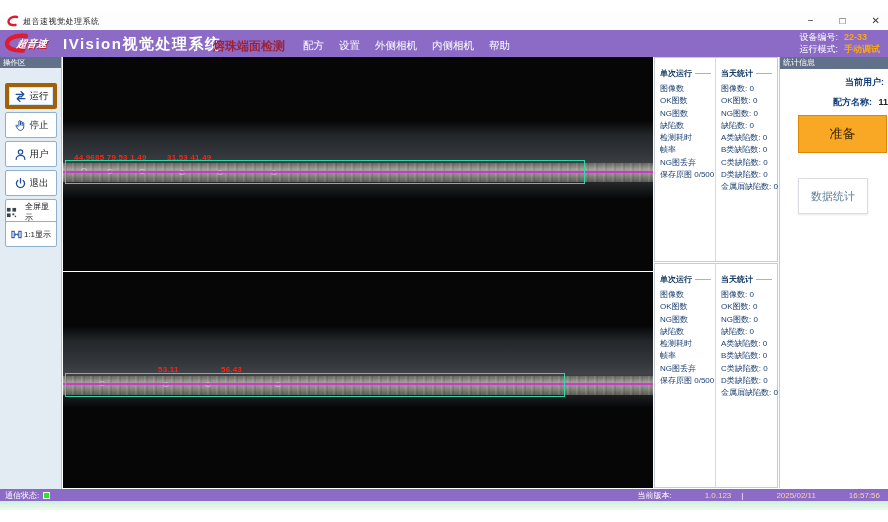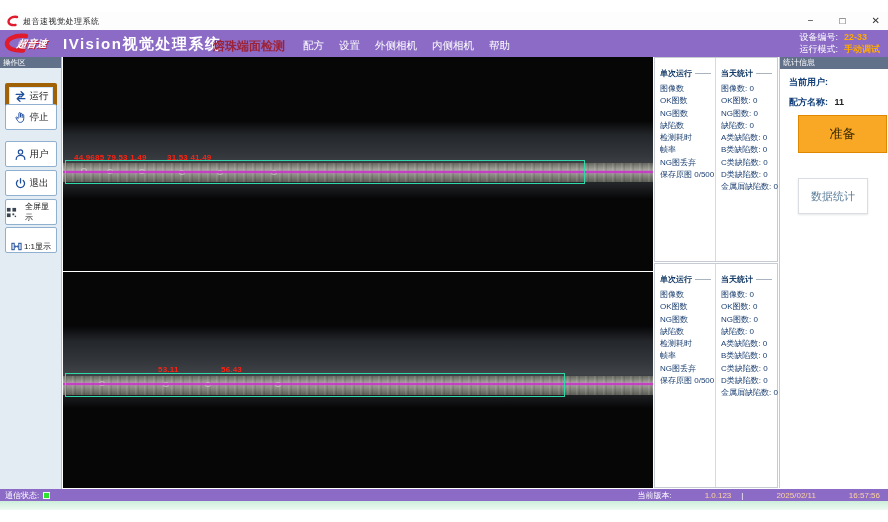--- a/index.html
+++ b/index.html
@@ -67,21 +67,21 @@
   #stats-bottom { left:654px; top:263px; height:225px; }
   .stats-col { width:62px; padding:10px 0 0 5px; }
   .stats-col + .stats-col { border-left:1px solid #d5dade; }
   .stats-header { font-size:8px; color:#123a66; font-weight:bold; margin-bottom:4px; white-space:nowrap; }
   .stats-header::after { content:""; display:inline-block; width:16px; border-top:1px solid #a9b4c0; margin-left:3px; vertical-align:2px; }
   .stats-row { font-size:8px; color:#1b3f71; line-height:12.3px; white-space:nowrap; }
 
   
   .info-panel { position:absolute; left:779px; top:57px; width:109px; height:431px; background:#fff; border-left:1px solid #c7ccd2; }
   .info-header { height:12px; background:#62718a; color:#fff; font-size:8px; line-height:12px; padding-left:3px; }
-  .info-row { font-size:9px; color:#14407a; font-weight:bold; margin:7px 0 0 9px; white-space:nowrap; }
+  .info-row { font-size:9px; color:#14407a; font-weight:bold; margin:7px 0 0 9px; white-space:nowrap;text-align:right; }
   .info-value { color:#222; margin-left:4px; }
   .prepare-btn { position:absolute; left:18px; top:58px; width:89px; height:38px; background:#f9a825; border:1px solid #e08700;
                  color:#3c2a00; font-size:13px; display:flex; align-items:center; justify-content:center; cursor:default; }
   .data-btn { position:absolute; left:18px; top:121px; width:70px; height:36px; background:#fff; border:1px solid #dadee3;
               color:#5a7d9a; font-size:11px; display:flex; align-items:center; justify-content:center;
               box-shadow:0 1px 2px rgba(0,0,0,.10); cursor:default; }
 
   
   .statusbar { position:absolute; left:0; top:489px; width:888px; height:12px; background:#8c6bc7; color:#fff; font-size:8px; }
   .comm { position:absolute; left:5px; top:1px; display:flex; gap:4px; align-items:center; height:10px; }
@@ -135,21 +135,21 @@
   <div class="sidebar">
     <div class="sidebar-title">操作区</div>
 
     <div class="op-btn active" style="top:26px;">
       <svg width="13" height="13" viewBox="0 0 24 24">
         <path d="M4 8 h13 M13 3 l5 5 -5 5 M20 16 H7 M11 11 l-5 5 5 5" fill="none" stroke="#1f4e9c" stroke-width="2.6" stroke-linejoin="round" stroke-linecap="round"></path>
       </svg>
       <span>运行</span>
     </div>
 
-    <div class="op-btn" style="top:47px;align-items:center;">
+    <div class="op-btn" style="top:55px;align-items:center;">
       <svg width="13" height="13" viewBox="0 0 24 24">
         <path d="M9 12 V4.5 a1.5 1.5 0 0 1 3 0 V11 M12 6 a1.5 1.5 0 0 1 3 0 v6 M15 8 a1.5 1.5 0 0 1 3 0 v6 c0 4 -2.5 7 -6 7 -3 0 -4.5 -1.5 -6 -4 l-2.2 -4 a1.4 1.4 0 0 1 2.4 -1.4 L7.5 14" fill="none" stroke="#1f4e9c" stroke-width="1.8" stroke-linejoin="round" stroke-linecap="round"></path>
       </svg>
       <span>停止</span>
     </div>
 
     <div class="op-btn" style="top:84px;">
       <svg width="13" height="13" viewBox="0 0 24 24">
         <circle cx="12" cy="7.5" r="4" fill="none" stroke="#1f4e9c" stroke-width="2.2"></circle>
         <path d="M4 21 c0 -5 3.5 -7.5 8 -7.5 s8 2.5 8 7.5" fill="none" stroke="#1f4e9c" stroke-width="2.2" stroke-linecap="round"></path>
@@ -169,21 +169,21 @@
       <svg width="11" height="11" viewBox="0 0 24 24">
         <rect x="2" y="2" width="8" height="8" fill="#3a4450"></rect>
           <rect x="14" y="2" width="8" height="8" fill="#3a4450"></rect>
         <rect x="2" y="14" width="8" height="8" fill="#3a4450"></rect>
           <rect x="14" y="14" width="4" height="4" fill="#3a4450"></rect>
         <rect x="19" y="19" width="3" height="3" fill="#3a4450"></rect>
       </svg>
       <span>全屏显示</span>
     </div>
 
-    <div class="op-btn small" style="top:170px;align-items:flex-end;">
+    <div class="op-btn small" style="top:164px;">
       <svg width="11" height="11" viewBox="0 0 24 24">
         <rect x="2" y="5" width="5" height="14" fill="none" stroke="#1f4e9c" stroke-width="2.2"></rect>
         <rect x="17" y="5" width="5" height="14" fill="none" stroke="#1f4e9c" stroke-width="2.2"></rect>
         <path d="M8.5 12 h7 M10.5 9.5 L8 12 l2.5 2.5 M13.5 9.5 L16 12 l-2.5 2.5" fill="none" stroke="#1f4e9c" stroke-width="1.8"></path>
       </svg>
       <span>1:1显示</span>
     </div>
   </div>
 
   <div class="viewport" id="vp-top">

